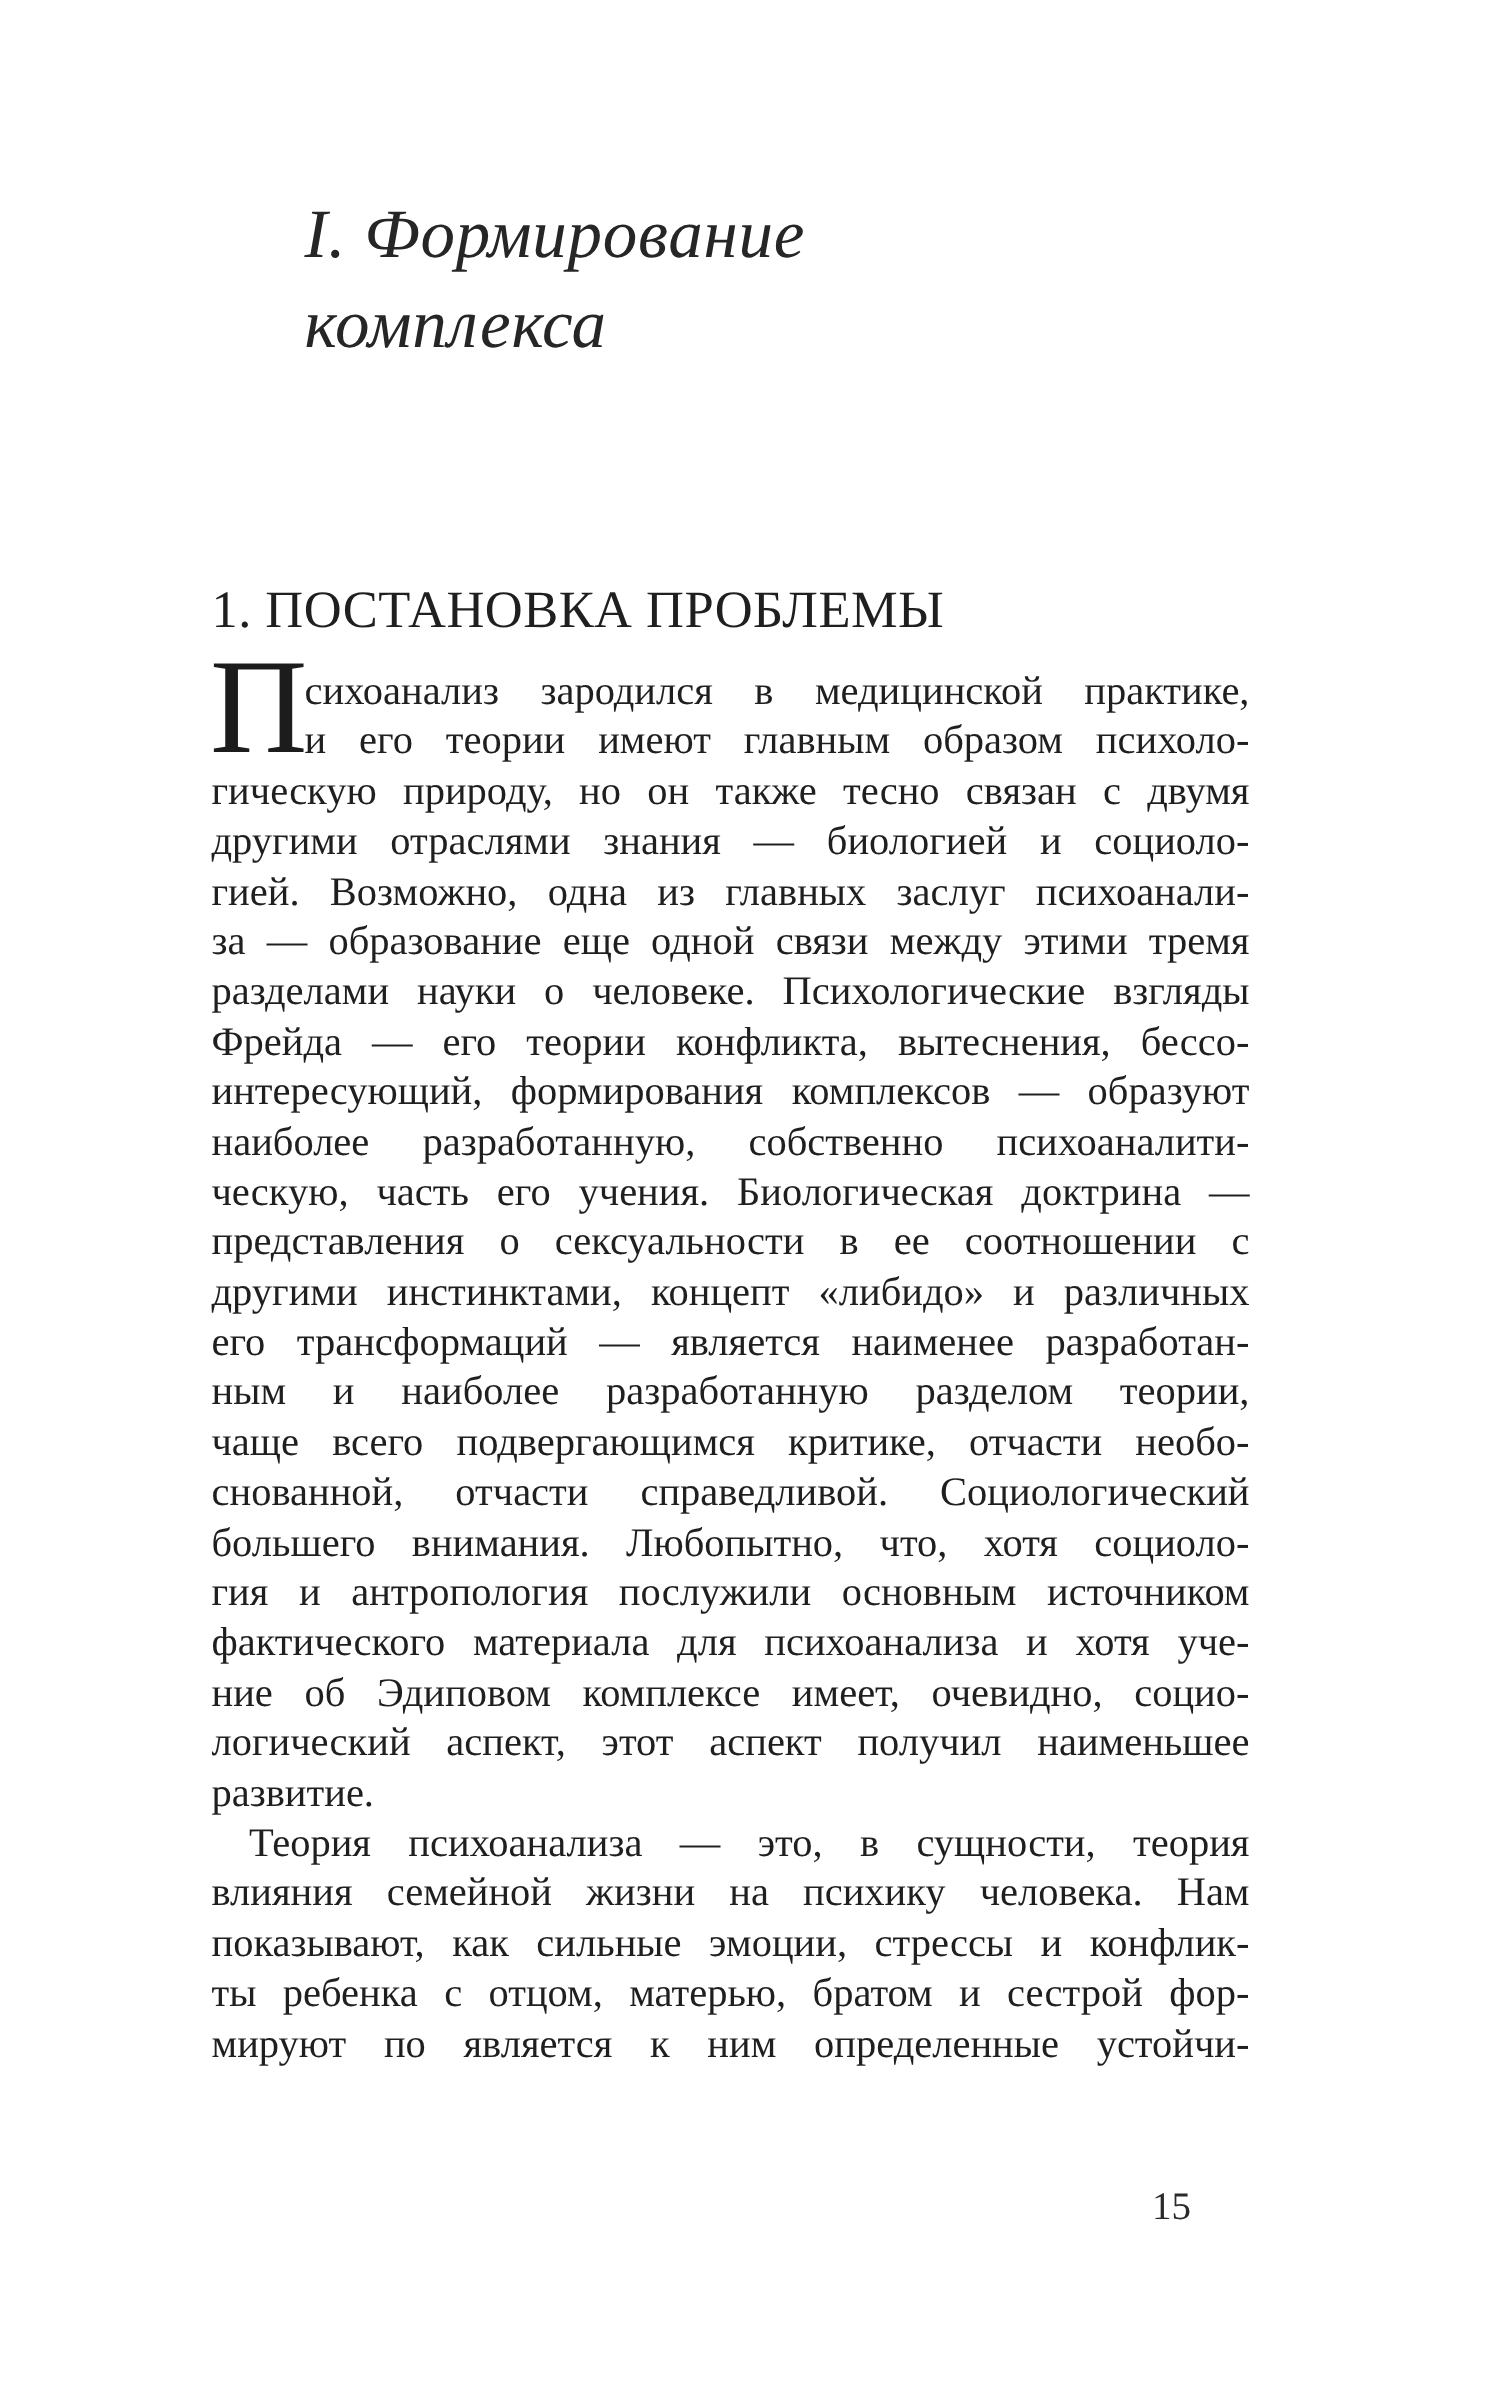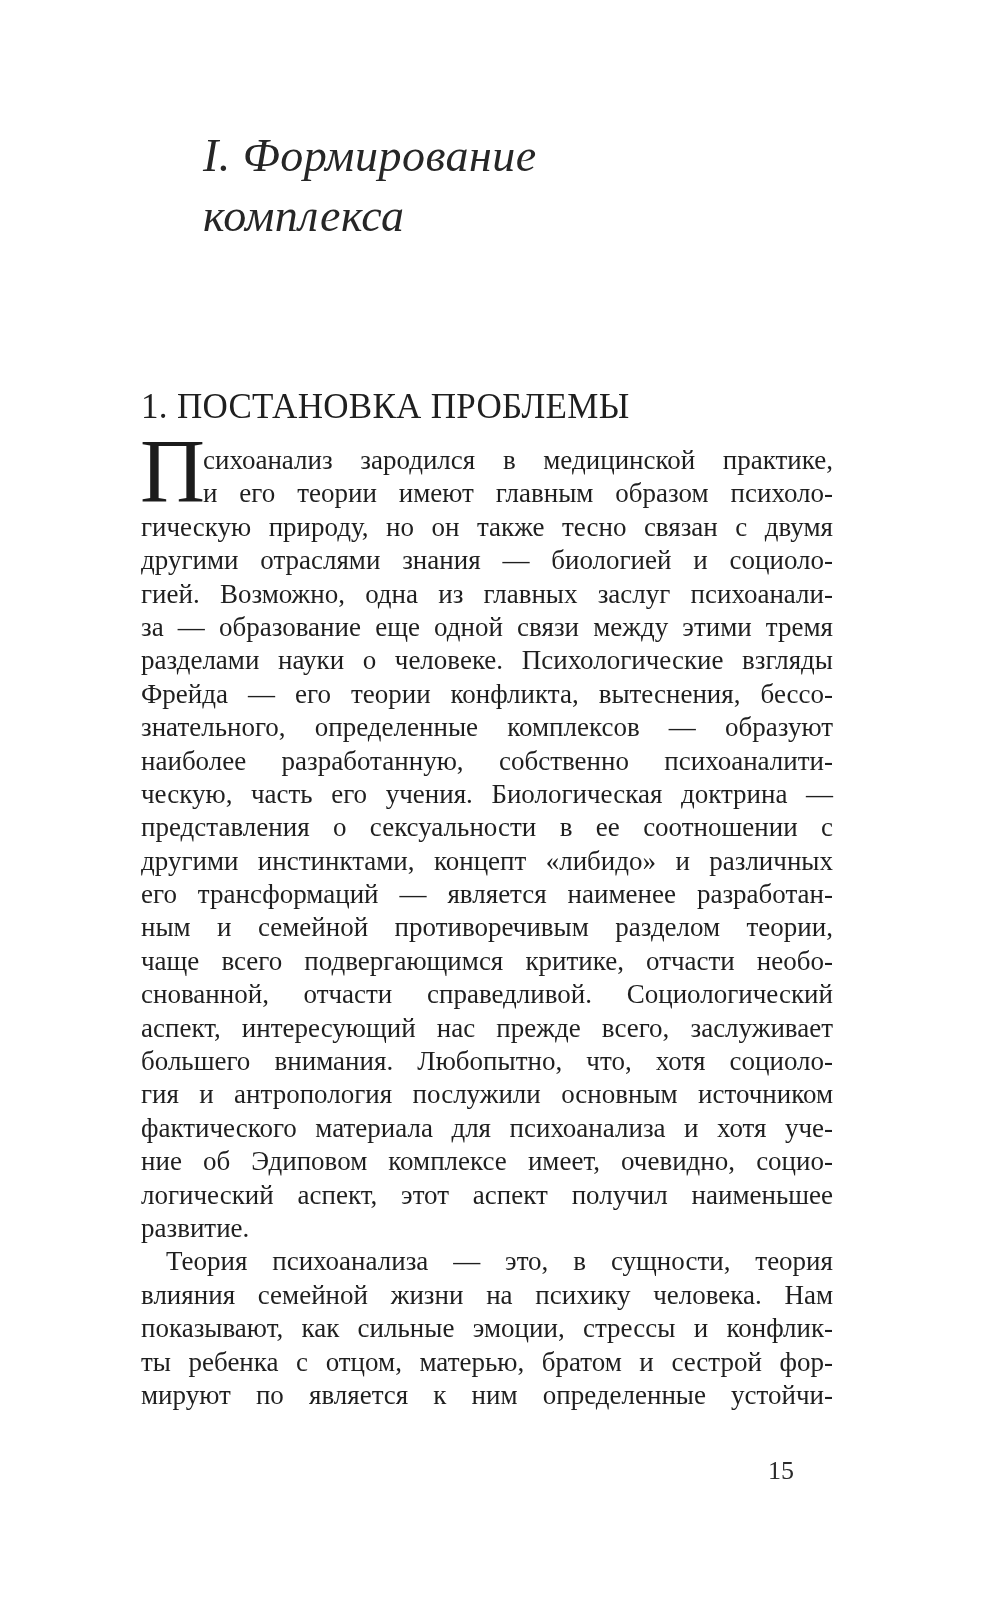--- a/index.html
+++ b/index.html
@@ -86,30 +86,29 @@
     <div class="dropcap">П</div>
 
     <div class="line dc">сихоанализ зародился в медицинской практике,</div>
     <div class="line dc">и его теории имеют главным образом психоло-</div>
     <div class="line">гическую природу, но он также тесно связан с двумя</div>
     <div class="line">другими отраслями знания — биологией и социоло-</div>
     <div class="line">гией. Возможно, одна из главных заслуг психоанали-</div>
     <div class="line">за — образование еще одной связи между этими тремя</div>
     <div class="line">разделами науки о человеке. Психологические взгляды</div>
     <div class="line">Фрейда — его теории конфликта, вытеснения, бессо-</div>
-    <div class="line">знательного, определенные комплексов — образуют</div>
+    <div class="line">интересующий, формирования комплексов — образуют</div>
     <div class="line">наиболее разработанную, собственно психоаналити-</div>
     <div class="line">ческую, часть его учения. Биологическая доктрина —</div>
     <div class="line">представления о сексуальности в ее соотношении с</div>
     <div class="line">другими инстинктами, концепт «либидо» и различных</div>
     <div class="line">его трансформаций — является наименее разработан-</div>
-    <div class="line">ным и семейной противоречивым разделом теории,</div>
+    <div class="line">ным и наиболее разработанную разделом теории,</div>
     <div class="line">чаще всего подвергающимся критике, отчасти необо-</div>
     <div class="line">снованной, отчасти справедливой. Социологический</div>
-    <div class="line">аспект, интересующий нас прежде всего, заслуживает</div>
     <div class="line">большего внимания. Любопытно, что, хотя социоло-</div>
     <div class="line">гия и антропология послужили основным источником</div>
     <div class="line">фактического материала для психоанализа и хотя уче-</div>
     <div class="line">ние об Эдиповом комплексе имеет, очевидно, социо-</div>
     <div class="line">логический аспект, этот аспект получил наименьшее</div>
     <div class="line endpara">развитие.</div>
 
     <div class="line pindent">Теория психоанализа — это, в сущности, теория</div>
     <div class="line">влияния семейной жизни на психику человека. Нам</div>
     <div class="line">показывают, как сильные эмоции, стрессы и конфлик-</div>

